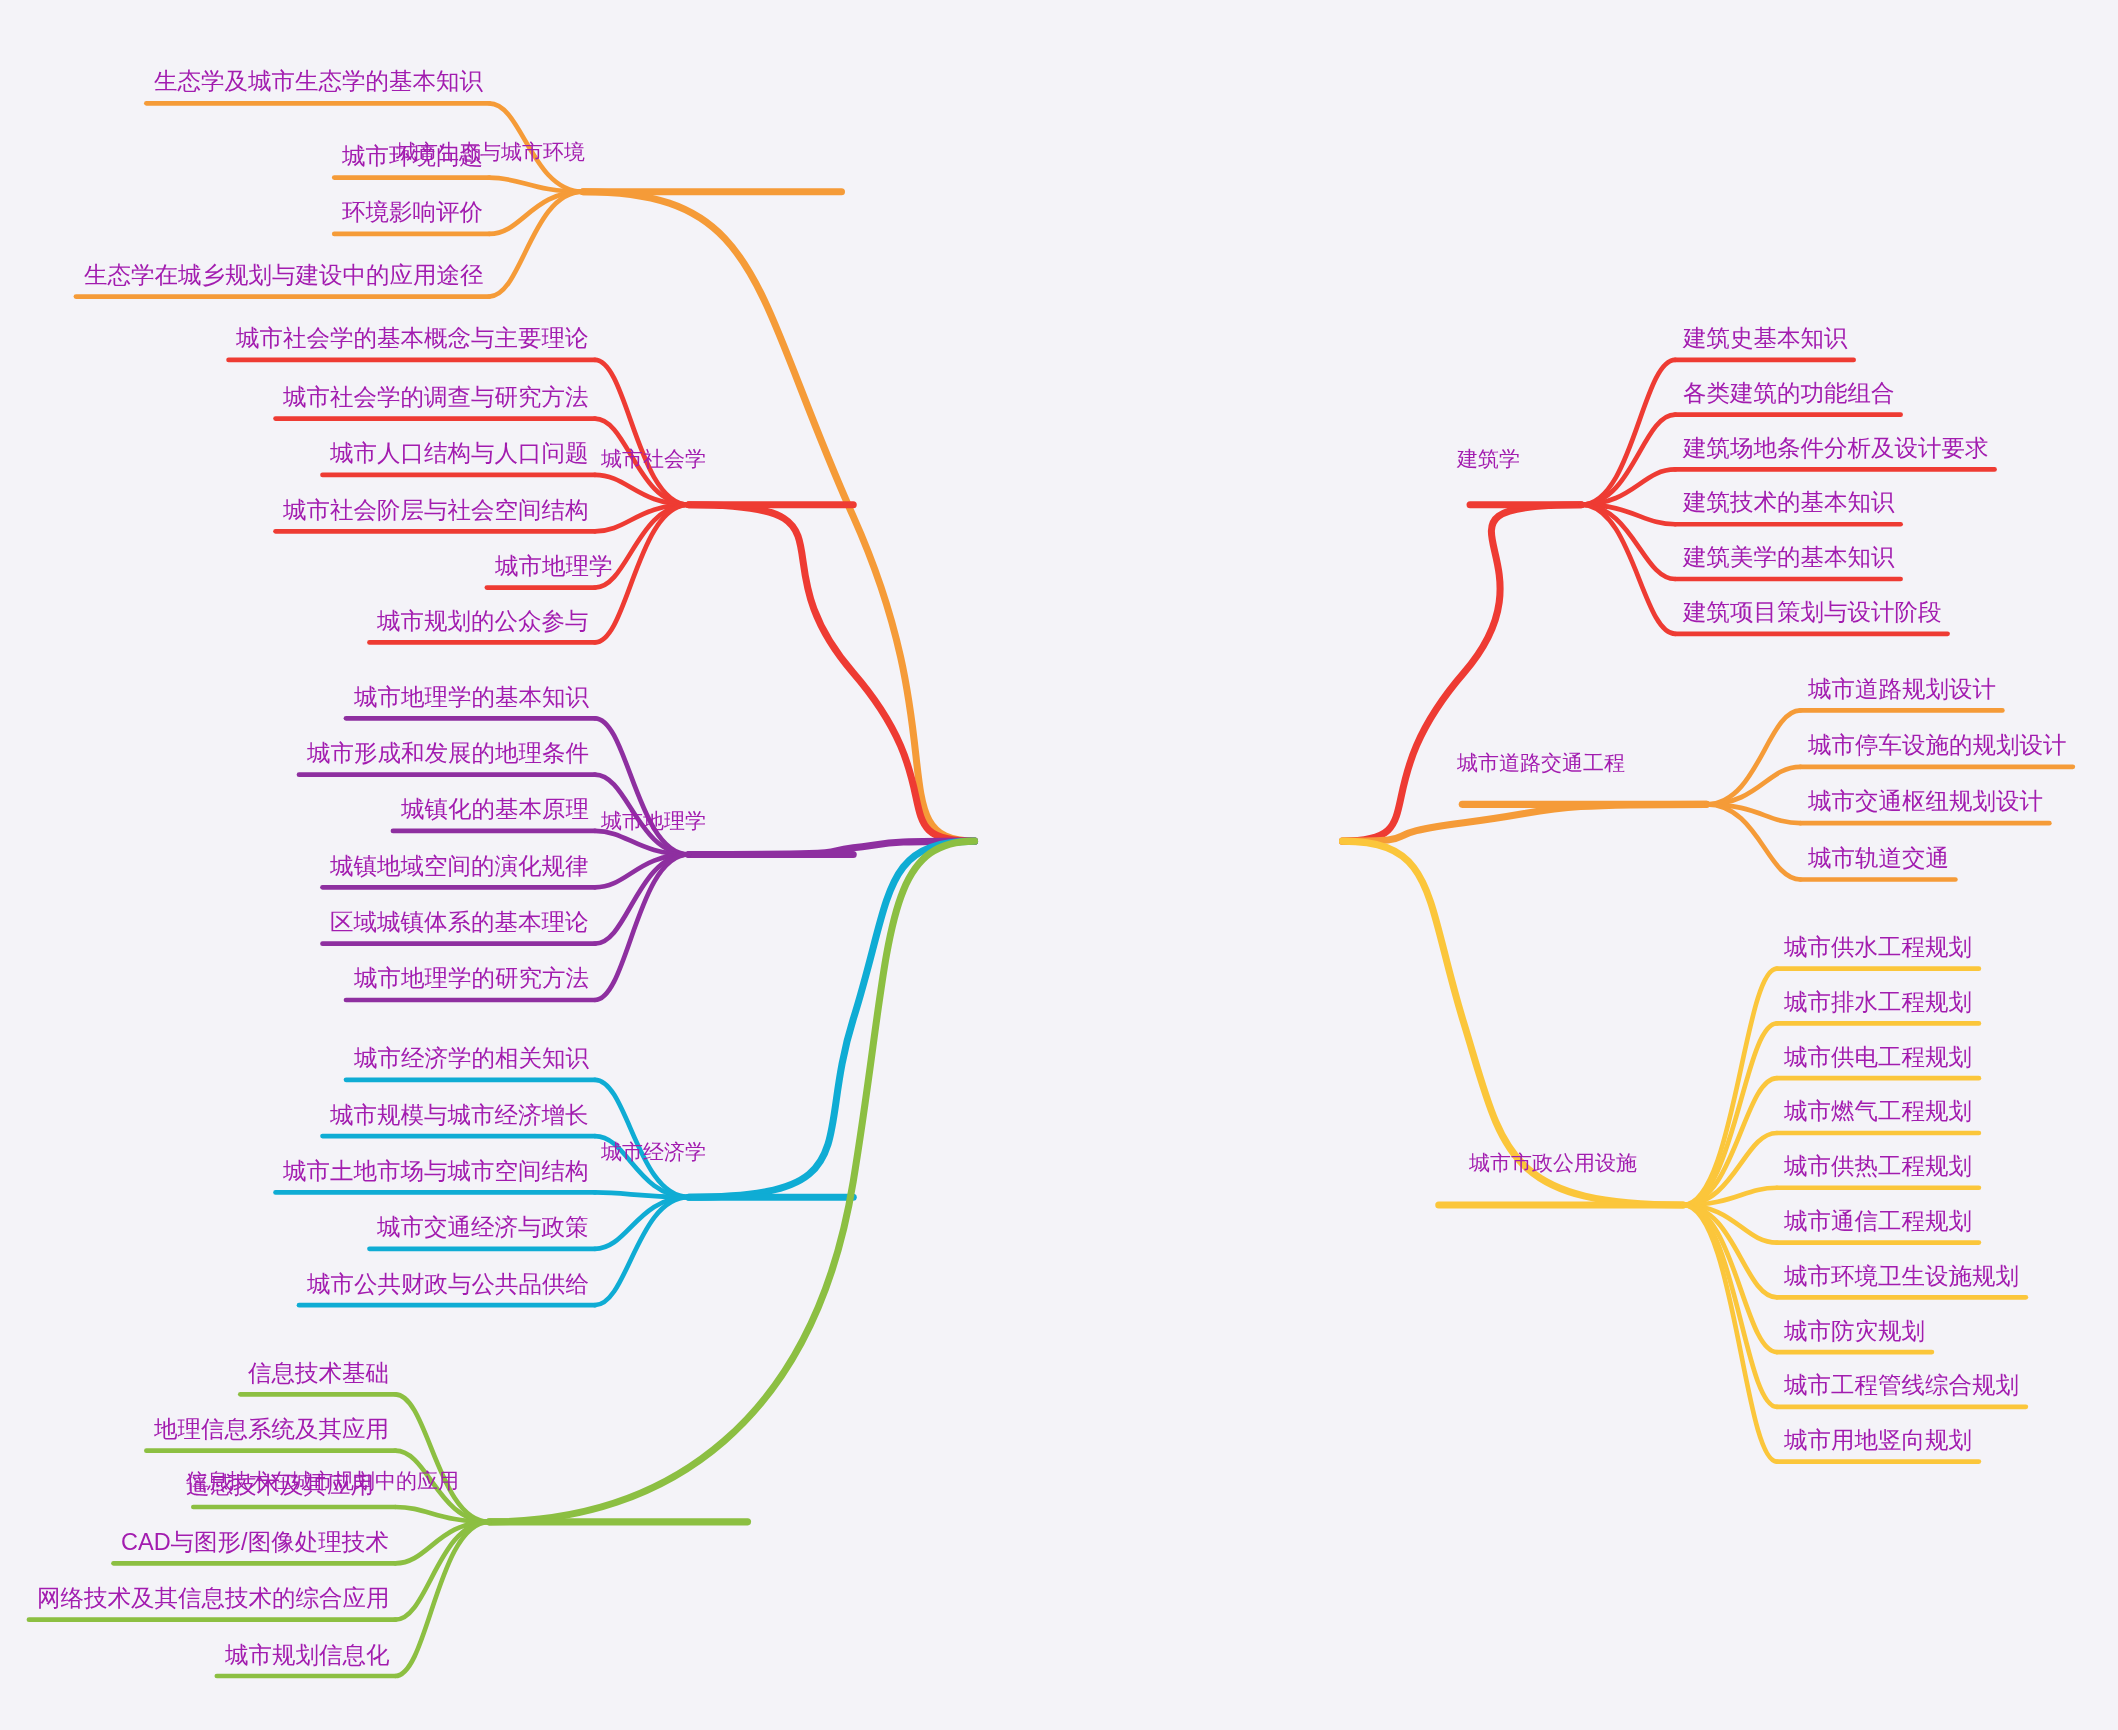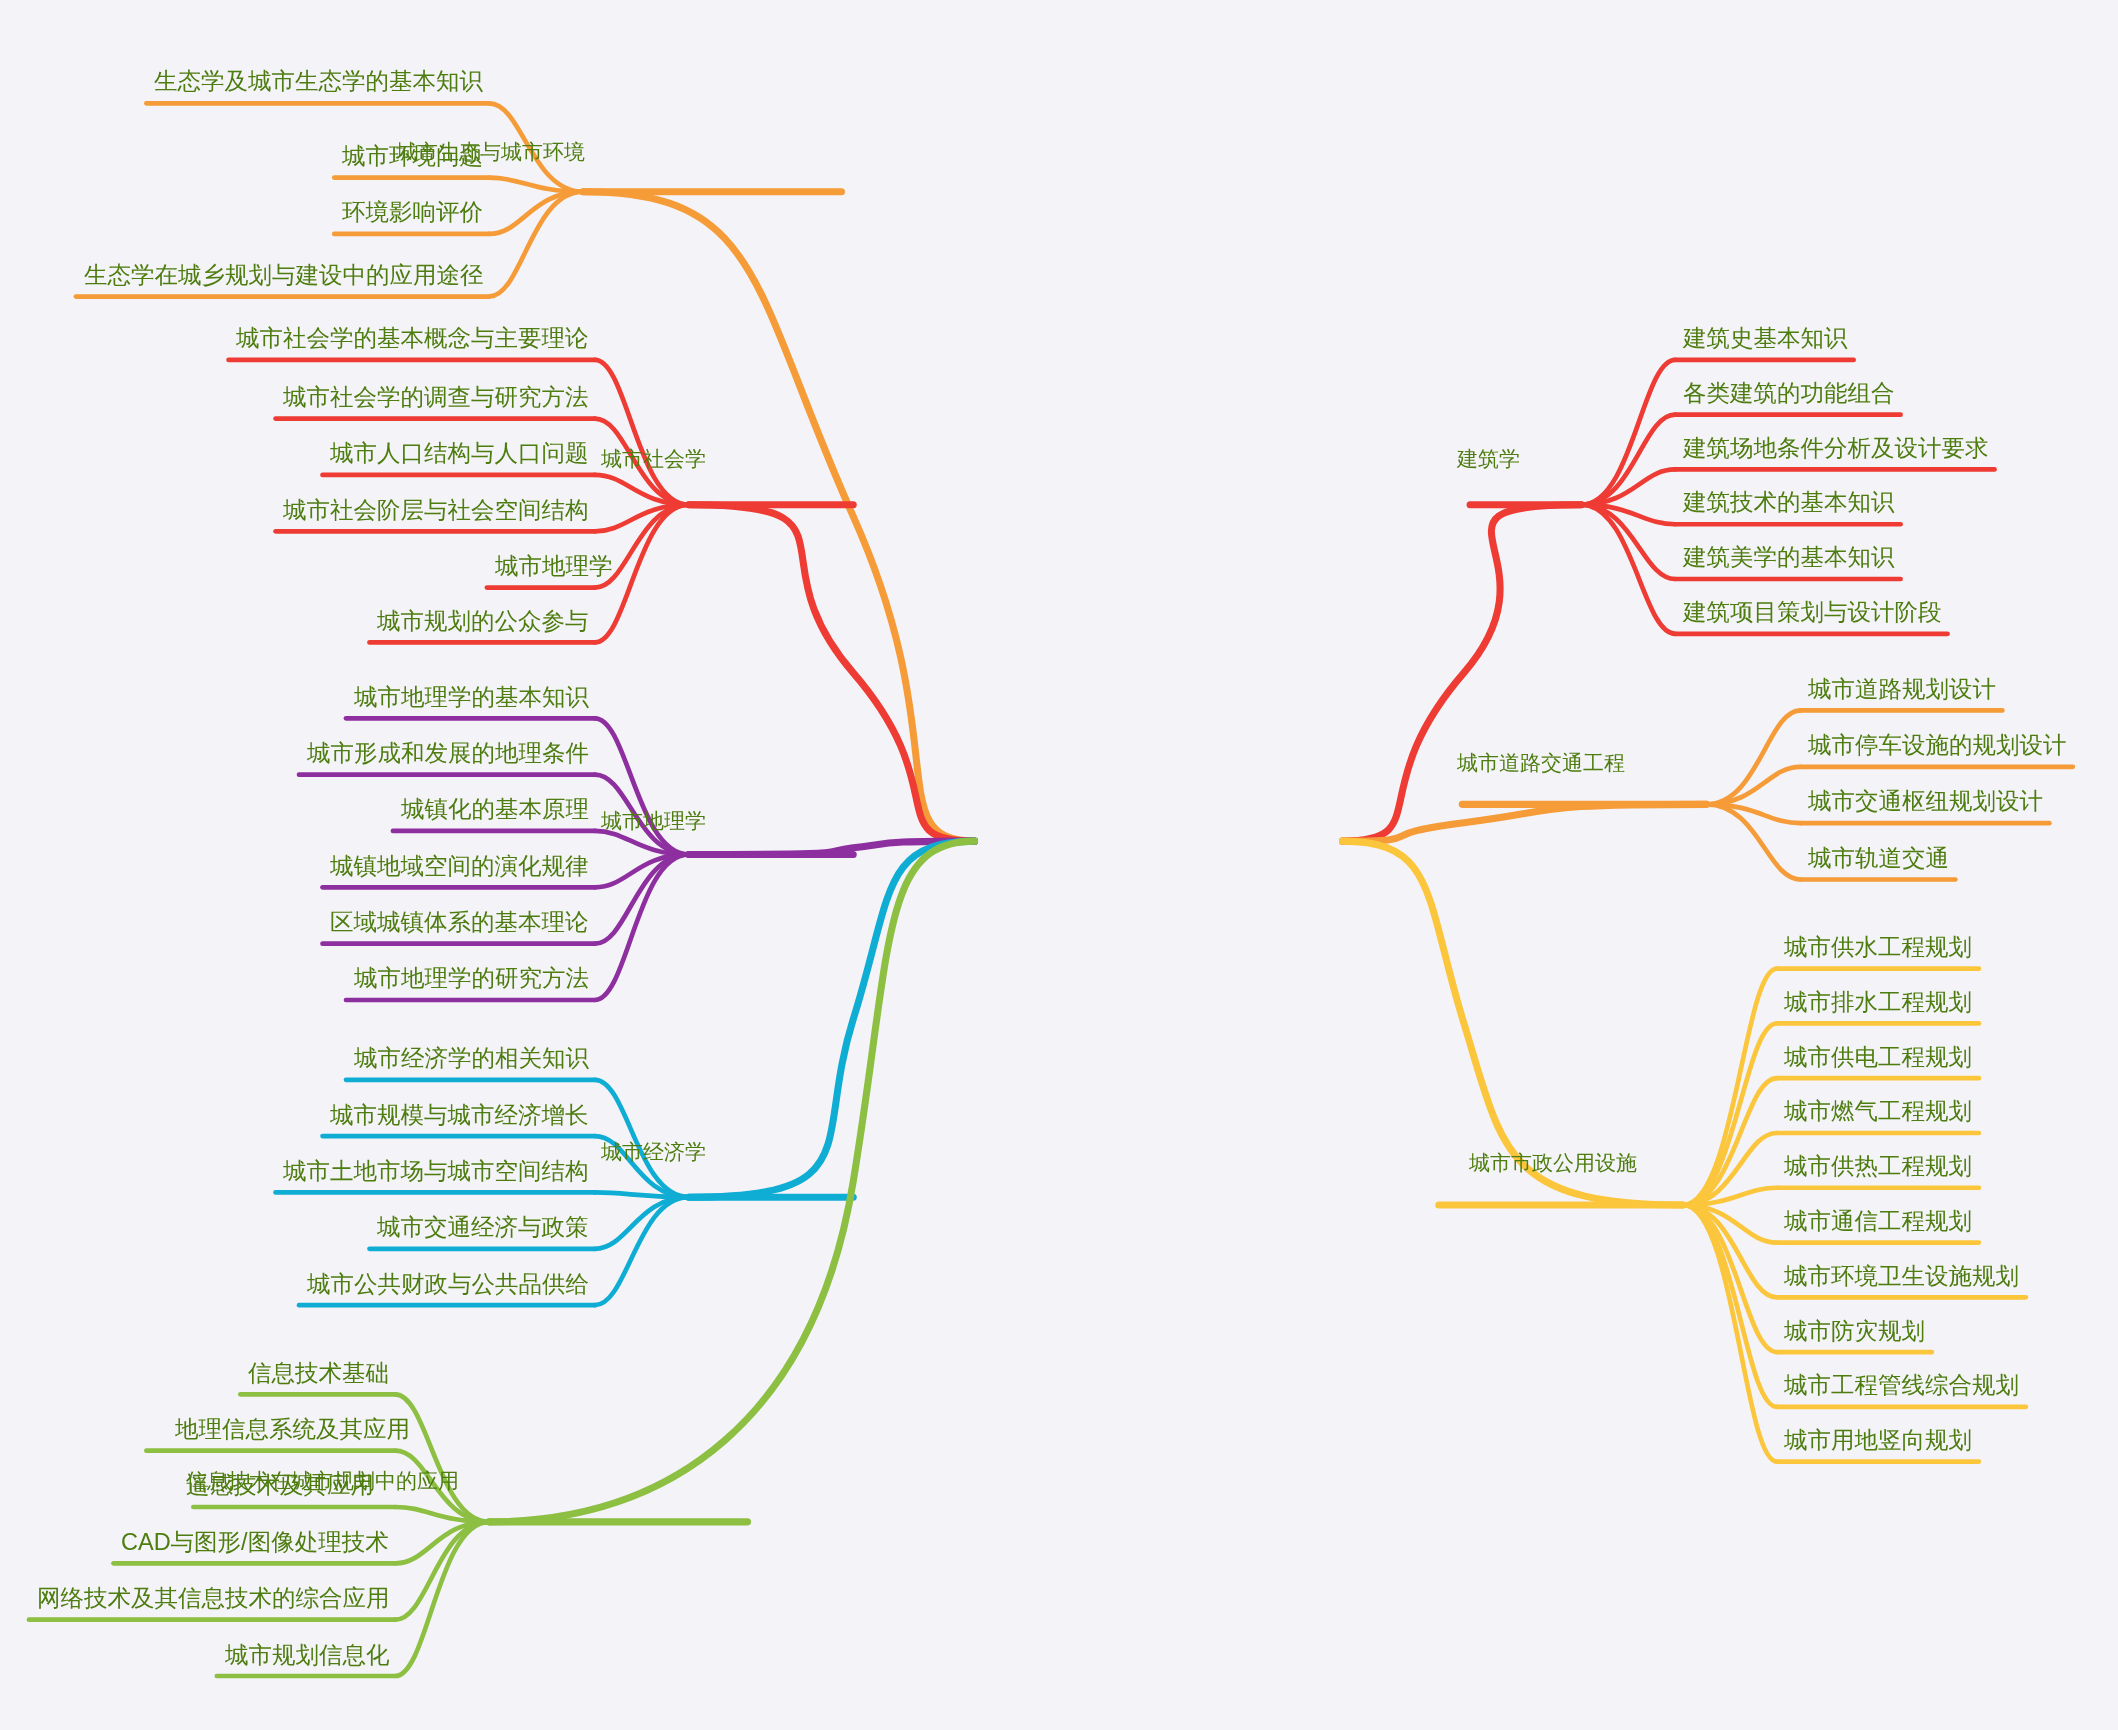--- a/index.html
+++ b/index.html
@@ -4,21 +4,21 @@
 <style>
   html,body{margin:0;padding:0;}
   body{
     width:2119px;height:1730px;
     background:#f4f3f8;
     font-family:"Liberation Sans","DejaVu Sans",sans-serif;
     overflow:hidden;position:relative;
   }
   #mindmap{position:absolute;top:0;left:0;width:2119px;height:1730px;}
   svg#links{position:absolute;top:0;left:0;width:2119px;height:1730px;pointer-events:none;}
-  .node{position:absolute;white-space:nowrap;color:#4d7c0f;}
+  .node{position:absolute;white-space:nowrap;color:#a21caf;}
   .leaf{font-size:23.5px;line-height:1;}
   .branch{font-size:21px;line-height:1;}
   .center-node{
     position:absolute;background:#fdfdfd;border-radius:11px;
     box-shadow:0 1.6px 7.8px rgba(40,40,70,.10);
     display:flex;align-items:center;justify-content:center;
     font-size:33px;font-weight:bold;color:#17202e;
     letter-spacing:0.8px;
   }
 </style>
@@ -159,21 +159,21 @@
       <div class="node leaf" style="left: 330px; top: 911px;">区域城镇体系的基本理论</div>
       <div class="node leaf" style="left: 354px; top: 967px;">城市地理学的研究方法</div>
       <div class="node branch" style="left: 601px; top: 1141px;">城市经济学</div>
       <div class="node leaf" style="left: 354px; top: 1047px;">城市经济学的相关知识</div>
       <div class="node leaf" style="left: 330px; top: 1104px;">城市规模与城市经济增长</div>
       <div class="node leaf" style="left: 283px; top: 1160px;">城市土地市场与城市空间结构</div>
       <div class="node leaf" style="left: 377px; top: 1216px;">城市交通经济与政策</div>
       <div class="node leaf" style="left: 307px; top: 1273px;">城市公共财政与公共品供给</div>
       <div class="node branch" style="left: 186px; top: 1470px;">信息技术在城市规划中的应用</div>
       <div class="node leaf" style="left: 248px; top: 1362px;">信息技术基础</div>
-      <div class="node leaf" style="left: 154px; top: 1418px; margin-left: 21px;">地理信息系统及其应用</div>
+      <div class="node leaf" style="left: 154px; top: 1418px;">地理信息系统及其应用</div>
       <div class="node leaf" style="left: 186px; top: 1474px;">遥感技术及其应用</div>
       <div class="node leaf" style="left: 121px; top: 1531px;">CAD与图形/图像处理技术</div>
       <div class="node leaf" style="left: 37px; top: 1587px;">网络技术及其信息技术的综合应用</div>
       <div class="node leaf" style="left: 225px; top: 1644px;">城市规划信息化</div>
       <div class="node branch" style="left: 1457px; top: 448px;">建筑学</div>
       <div class="node leaf" style="left: 1683px; top: 327px; text-align: center;">建筑史基本知识</div>
       <div class="node leaf" style="left: 1683px; top: 382px;">各类建筑的功能组合</div>
       <div class="node leaf" style="left: 1683px; top: 437px;">建筑场地条件分析及设计要求</div>
       <div class="node leaf" style="left: 1683px; top: 491px;">建筑技术的基本知识</div>
       <div class="node leaf" style="left: 1683px; top: 546px;">建筑美学的基本知识</div>

